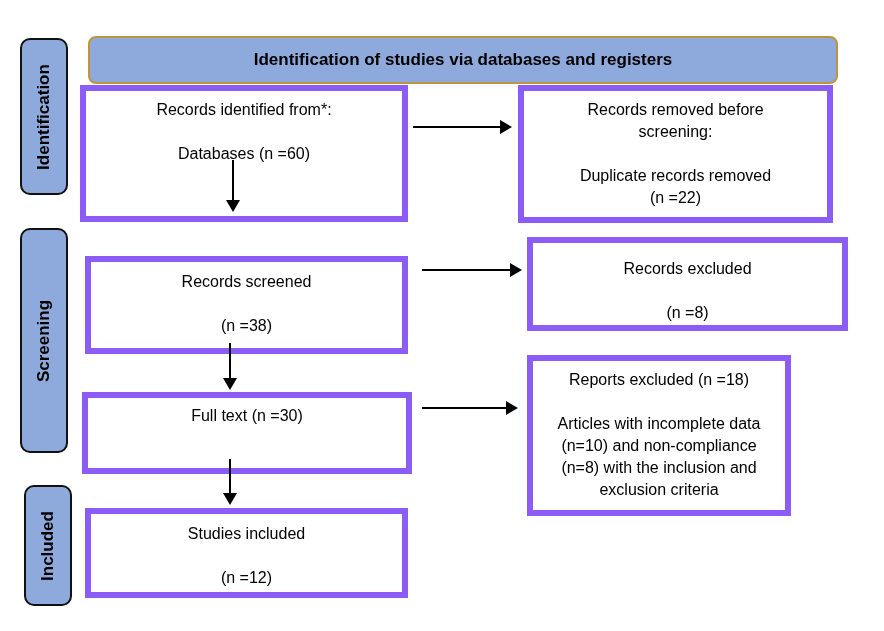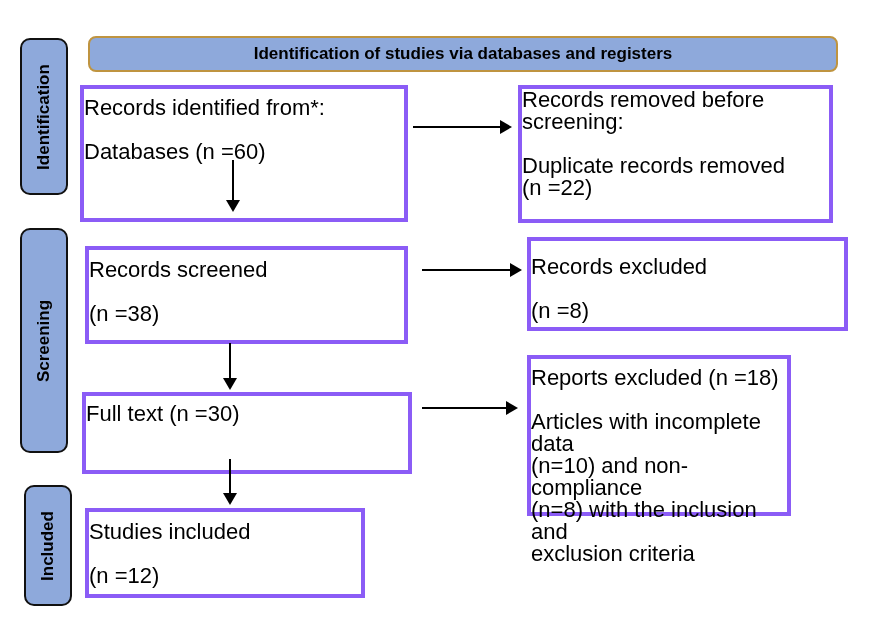--- a/index.html
+++ b/index.html
@@ -7,21 +7,21 @@
     position: relative;
     width: 884px;
     height: 631px;
     background: #ffffff;
     font-family: "Liberation Sans", sans-serif;
     color: #000000;
     overflow: hidden;
   }
   .banner {
     position: absolute;
-    left: 88px; top: 36px; width: 750px; height: 36px;
+    left: 88px; top: 36px; width: 750px; height: 48px;
     background: #8EA9DB;
     border: 2px solid #BF9440;
     border-radius: 8px;
     box-sizing: border-box;
     display: flex; align-items: center; justify-content: center;
     font-weight: bold; font-size: 17px;
   }
   .stage {
     position: absolute;
     background: #8EA9DB;
@@ -35,33 +35,34 @@
     white-space: nowrap;
     font-weight: bold;
     font-size: 17px;
   }
   #stage-identification { left: 20px; top: 38px;  width: 48px; height: 157px; }
   #stage-screening      { left: 20px; top: 228px; width: 48px; height: 225px; }
   #stage-included       { left: 24px; top: 485px; width: 48px; height: 121px; }
   .box {
     position: absolute;
     background: #ffffff;
-    border: 4px solid #8b5cf6;
+    border: 6px solid #8b5cf6;
     box-sizing: border-box;
-    font-size: 22px;
+    text-align: center;
+    font-size: 16px;
     line-height: 22px;
     white-space: pre-line;
   }
   #box-records-identified { left: 80px;  top: 85px;  width: 328px; height: 137px; padding-top: 8px; }
-  #box-records-removed    { left: 518px; top: 85px;  width: 315px; height: 138px; }
-  #box-records-screened   { left: 85px;  top: 246px; width: 323px; height: 98px;  padding-top: 9px; }
+  #box-records-removed    { left: 518px; top: 85px;  width: 315px; height: 138px; padding-top: 8px; }
+  #box-records-screened   { left: 85px;  top: 256px; width: 323px; height: 98px;  padding-top: 9px; }
   #box-records-excluded   { left: 527px; top: 237px; width: 321px; height: 94px; padding-top: 15px; }
   #box-full-text          { left: 82px;  top: 392px; width: 330px; height: 82px;  padding-top: 7px; }
   #box-reports-excluded   { left: 527px; top: 355px; width: 264px; height: 161px; padding-top: 8px; }
-  #box-studies-included   { left: 85px;  top: 508px; width: 280px; height: 90px;  padding-top: 9px; }
+  #box-studies-included   { left: 85px;  top: 508px; width: 323px; height: 90px;  padding-top: 9px; }
   .shaft-v { position: absolute; width: 2px; background: #000000; }
   .shaft-h { position: absolute; height: 2px; background: #000000; }
   .head-down {
     position: absolute; width: 0; height: 0;
     border-left: 7px solid transparent;
     border-right: 7px solid transparent;
     border-top: 12px solid #000000;
   }
   .head-right {
     position: absolute; width: 0; height: 0;

